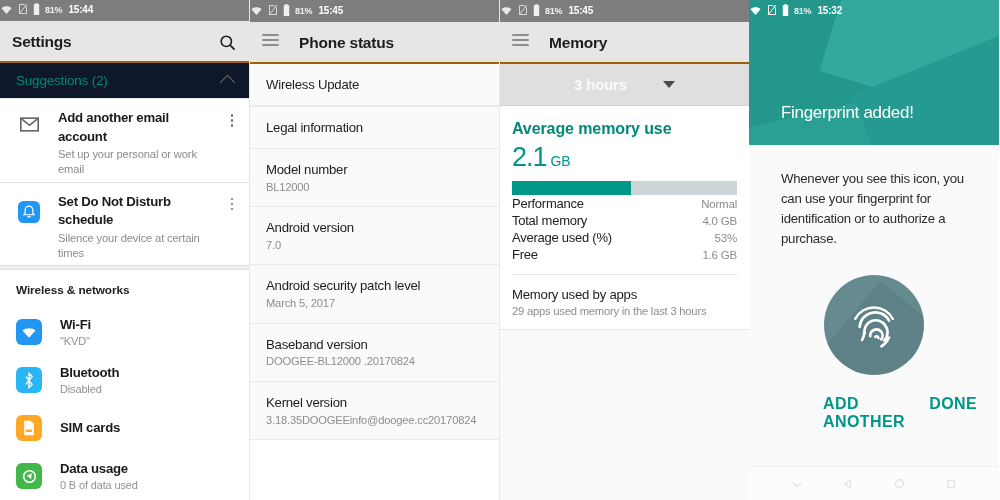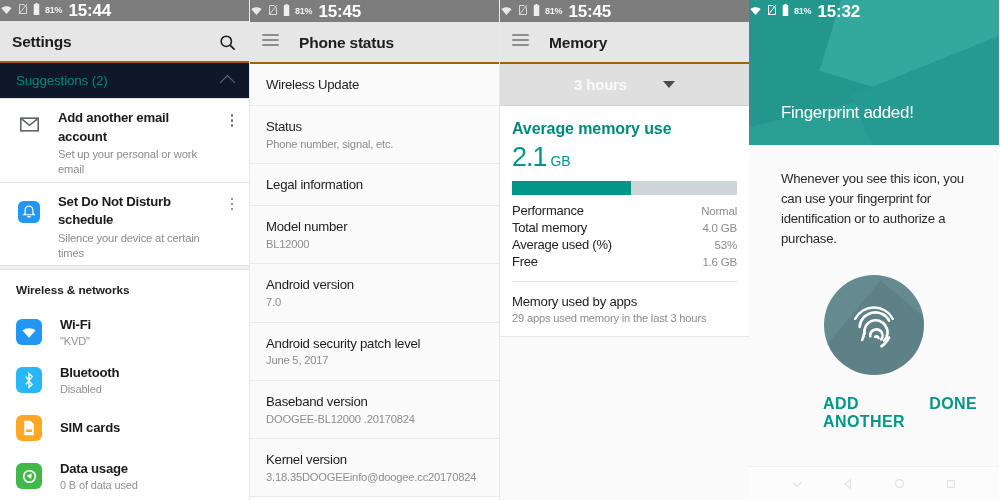--- a/index.html
+++ b/index.html
@@ -22,21 +22,21 @@
     display: flex; align-items: center; justify-content: flex-start;
     padding-right: 7px; gap: 5px;
   }
   .statusbar.teal { background: #2aa095; }
   .sb-ico { display: block; }
   .sb-pct {
     color: #f2f2f2; font-size: 9px; font-weight: bold;
     letter-spacing: -0.2px; line-height: 1;
   }
   .sb-time {
-    color: #ffffff; font-size: 17px; font-weight: bold;
+    color: #ffffff; font-size: 10px; font-weight: bold;
     letter-spacing: -0.2px; line-height: 1; margin-left: 1px;
   }
 
   
   .appbar {
     height: 42px; background: #e6e6e6;
     display: flex; padding: 12px 12px;
     border-bottom: 2px solid #a16207;
   }
   .appbar .title {
@@ -101,21 +101,21 @@
     width: 0; height: 0; border-left: 6px solid transparent;
     border-right: 6px solid transparent; border-top: 7px solid #4a4a4a;
   }
   .mem-body { padding: 14px 12px 0 12px; background: #fff; }
   .mem-cap { font-size: 16px; font-weight: bold; color: #00897b; letter-spacing: -0.1px; }
   .mem-val { margin-top: 4px; color: #009688; }
   .mem-val .big { font-size: 27px; letter-spacing: -1px; }
   .mem-val .unit { font-size: 14px; letter-spacing: -0.2px; margin-left: 4px; }
   .mem-track { height: 14px; background: #ccd6d8; margin-top: 8px; width: 100%; }
   .mem-fill { height: 14px; background: #009688; }
-  .mem-stats { margin-top: 7px; }
+  .mem-stats { }
   .stat { display: flex; justify-content: space-between; align-items: baseline; padding: 1px 0; }
   .stat .k { font-size: 13px; color: #212121; letter-spacing: -0.25px; }
   .stat .v { font-size: 11.5px; color: #8b8b8b; letter-spacing: -0.2px; }
   .mem-sep { height: 1px; background: #e6e6e6; margin: 11px 0 0 0; }
   .mem-apps { padding: 12px 0 12px 0; }
   .mem-apps .h { font-size: 13.2px; color: #1d1d1d; letter-spacing: -0.25px; }
   .mem-apps .s { font-size: 11.2px; color: #8d8d8d; letter-spacing: -0.2px; margin-top: 3px; }
   .mem-foot { height: 1px; background: #e6e6e6; }
   .mem-rest { background: #fafafa; flex: 1; }
 
@@ -329,42 +329,38 @@
           <i></i>
           <i></i>
         </span>
       <span class="title">Phone status</span>
     </div>
 
     <div class="list-row">
       <div class="lh">Wireless Update</div>
     </div>
     <div class="list-div"></div>
-    <div class="list-row">
-      <div class="lh">Status</div>
-      <div class="ls">Phone number, signal, etc.</div>
-    </div>
     <div class="list-div"></div>
     <div class="list-row">
       <div class="lh">Legal information</div>
     </div>
     <div class="list-div"></div>
     <div class="list-row">
       <div class="lh">Model number</div>
       <div class="ls">BL12000</div>
     </div>
     <div class="list-div"></div>
     <div class="list-row">
       <div class="lh">Android version</div>
       <div class="ls">7.0</div>
     </div>
     <div class="list-div"></div>
     <div class="list-row">
       <div class="lh">Android security patch level</div>
-      <div class="ls">June 5, 2017</div>
+      <div class="ls">March 5, 2017</div>
     </div>
     <div class="list-div"></div>
     <div class="list-row">
       <div class="lh">Baseband version</div>
       <div class="ls">DOOGEE-BL12000 .20170824</div>
     </div>
     <div class="list-div"></div>
     <div class="list-row">
       <div class="lh">Kernel version</div>
       <div class="ls">3.18.35DOOGEEinfo@doogee.cc20170824</div>

